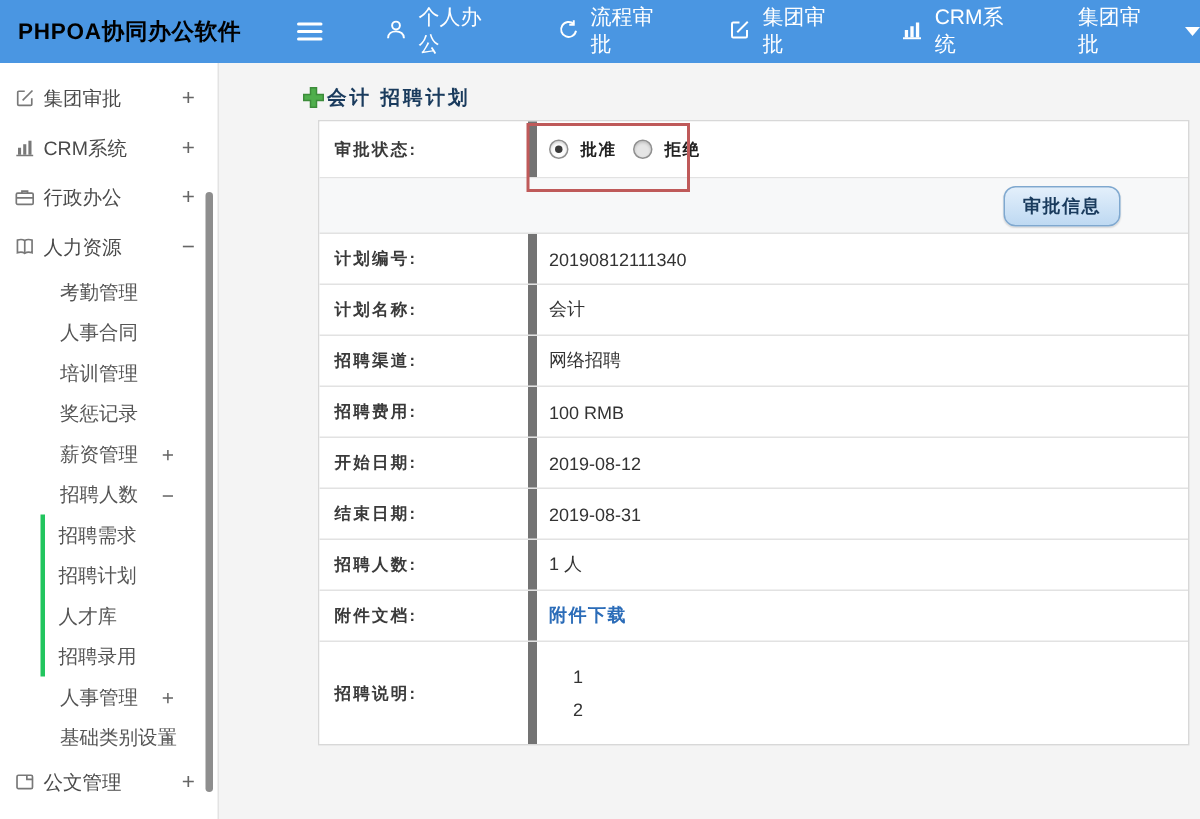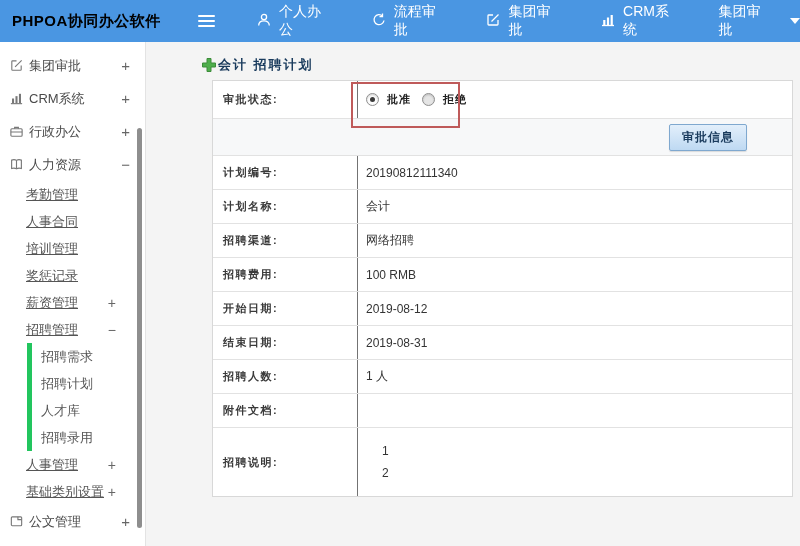--- a/index.html
+++ b/index.html
@@ -19,64 +19,64 @@
   .nav-item svg { width:16px; height:16px; stroke:#fff; fill:none; stroke-width:1.3; }
   .nav-item svg .f { fill:#fff; stroke:none; }
   .caret { width:0; height:0; border-left:5px solid transparent; border-right:5px solid transparent;
     border-top:6px solid #fff; margin-left:12px; }
 
   
   .sidebar { position:absolute; top:42px; left:0; width:146px; height:504px;
     background:#fff; border-right:1px solid #e3e3e3; padding-top:7px; overflow:hidden; }
   .s-item { position:relative; display:flex; align-items:center; cursor:pointer; color:#4a4a4a; }
   .s-item.l1 { height:33px; padding-left:9px; font-size:13px; }
-  .s-item.l2 { height:27px; padding-left:26px; font-size:13px; color:#555;text-decoration:underline; }
+  .s-item.l2 { height:27px; padding-left:40px; font-size:13px; color:#555; }
   .s-item.l3 { height:27px; padding-left:9px; font-size:13px; color:#555; }
-  .l3-group { margin-left:27px; border-left:5px solid #22c55e; }
+  .l3-group { margin-left:27px; border-left:3px solid #22c55e; }
   .s-icon { width:16px; height:16px; margin-right:4px; display:inline-flex; }
   .s-icon svg { width:15px; height:15px; stroke:#787878; fill:none; stroke-width:1.2; }
   .s-icon svg .f { fill:#787878; stroke:none; }
   .s-toggle { position:absolute; right:15px; font-size:15px; color:#666; font-weight:400; }
   .l2 .s-toggle { right:29px; font-size:14px; }
   .s-scroll { position:absolute; top:86px; right:3px; width:5px; height:400px;
     background:#8e8e8e; border-radius:3px; cursor:pointer; }
 
   
   .content { position:absolute; top:42px; left:146px; width:654px; height:504px;
     background:#f4f4f4; }
   .crumb { position:absolute; top:14px; left:55px; display:flex; align-items:center; gap:1px; }
   .plus-icon { width:16px; height:16px; cursor:pointer; }
   .crumb-title { font-size:13px; font-weight:bold; color:#1a3b5d; letter-spacing:2px; }
 
   .panel { position:absolute; top:38px; left:66px; width:581px;
     background:#fff; border:1px solid #d8d8d8; }
   .row { display:flex; border-bottom:1px solid #e2e2e2; background:#fff; }
   .row:last-child { border-bottom:none; }
-  .cell-label { width:145px; border-right:1px solid #737373; padding-left:10px;
+  .cell-label { width:145px; border-right:6px solid #737373; padding-left:10px;
     display:flex; align-items:center; font-size:11px; color:#3a3a3a;
     font-weight:600; letter-spacing:1.5px; }
   .cell-value { flex:1; padding-left:8px; display:flex; align-items:center;
     font-size:12px; color:#333; }
   .row.status { height:38px; }
   .row.btnrow { height:37px; background:#f7f8f9; align-items:center; padding-left:456px; }
   .row.plain { height:34px; }
   .row.desc { height:68px;gap:16px; }
   .row.desc .cell-value { flex-direction:column; align-items:flex-start; justify-content:center; gap:8px; line-height:14px; }
 
   .radio-opt { display:flex; align-items:center; margin-right:11px; cursor:pointer; }
   .rb { width:13px; height:13px; border-radius:50%; border:1px solid #8f8f8f;
     background:#fdfdfd; display:flex; align-items:center; justify-content:center;
     box-shadow:inset 0 1px 2px rgba(0,0,0,.18); }
   .rb.off { background:#e5e5e5; }
   .rb .dot { width:5px; height:5px; border-radius:50%; background:#3a3a3a; }
   .radio-opt .opt-label { margin-left:8px; font-size:11px; font-weight:700; color:#222; letter-spacing:1px; }
 
   .approve-btn { font-size:12px; font-weight:bold; color:#1a3b5d; letter-spacing:1px;
     padding:4px 12px; background:linear-gradient(#e3effb,#bed9f2);
-    border:1px solid #7fa8cf; border-radius:2px; cursor:pointer;
+    border:1px solid #7fa8cf; border-radius:8px; cursor:pointer;
     box-shadow:0 1px 1px rgba(0,0,0,.12); }
 
   .doc-link { color:#2b6cb8; font-weight:600; text-decoration:none; font-size:12px; letter-spacing:1px; cursor:pointer; }
   .spread { letter-spacing:1.5px; }
 
   .red-box { position:absolute; top:40px; left:205px; width:109px; height:46px;
     border:2px solid #bf5a5a; background:transparent; }
 </style>
 </head>
 <body>
@@ -189,21 +189,21 @@
       <span>培训管理</span>
     </div>
     <div class="s-item l2">
       <span>奖惩记录</span>
     </div>
     <div class="s-item l2">
       <span>薪资管理</span>
       <span class="s-toggle">+</span>
     </div>
     <div class="s-item l2">
-      <span>招聘管理</span>
+      <span>招聘人数</span>
       <span class="s-toggle">−</span>
     </div>
     <div class="l3-group">
       <div class="s-item l3">
         <span>招聘需求</span>
       </div>
       <div class="s-item l3">
         <span>招聘计划</span>
       </div>
       <div class="s-item l3">
@@ -291,20 +291,23 @@
       <div class="row plain">
         <div class="cell-label">结束日期:</div>
         <div class="cell-value">2019-08-31</div>
       </div>
       <div class="row plain">
         <div class="cell-label">招聘人数:</div>
         <div class="cell-value">1 人</div>
       </div>
       <div class="row plain">
         <div class="cell-label">附件文档:</div>
+        <div class="cell-value">
+          <a class="doc-link">附件下载</a>
+        </div>
       </div>
       <div class="row desc">
         <div class="cell-label">招聘说明:</div>
         <div class="cell-value">
           <span>1</span>
           <span>2</span>
         </div>
       </div>
     </div>
 

